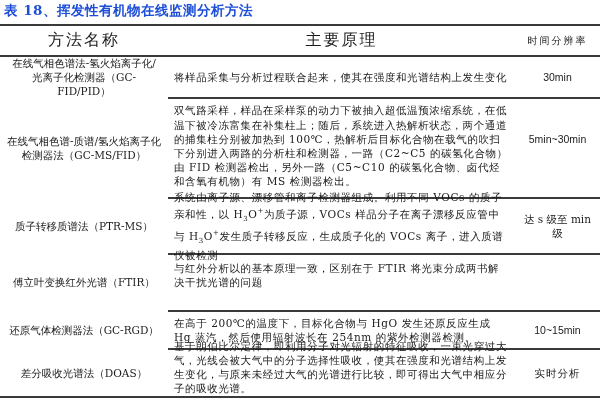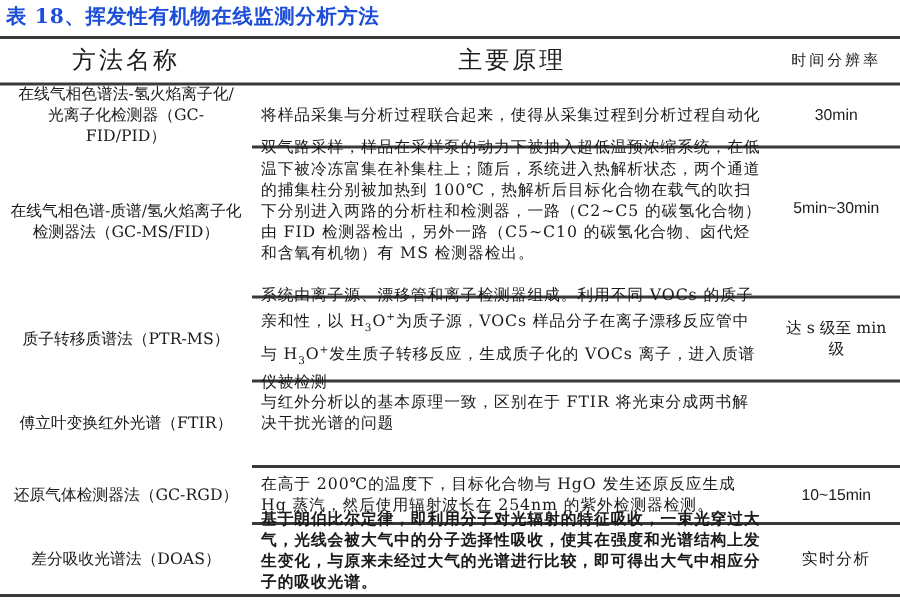--- a/index.html
+++ b/index.html
@@ -37,30 +37,30 @@
   <span>主要原理</span>
 </div>
 <div class="cell c3 hdr3" style="top:26px;height:29px;flex-direction:column;">
   <span>时间分辨率</span>
 </div>
 
 <div class="cell c1" style="top:57px;height:40px;padding:0 8px;box-sizing:border-box;">
   <span>在线气相色谱法-氢火焰离子化/光离子化检测器（GC-FID/PID）</span>
 </div>
 <div class="cell c2" style="top:57px;height:40px;">
-  <span>将样品采集与分析过程联合起来，使得从采集过程到分析过程自动化</span>
+  <span>将样品采集与分析过程联合起来，使其在强度和光谱结构上发生变化</span>
 </div>
 <div class="cell c3 sans" style="top:57px;height:40px;">
   <span>30min</span>
 </div>
 
 <div class="cell c1" style="top:99px;height:98px;padding:0 6px;box-sizing:border-box;">
   <span>在线气相色谱-质谱/氢火焰离子化检测器法（GC-MS/FID）</span>
 </div>
-<div class="cell c2" style="top:85px;height:98px;">
+<div class="cell c2" style="top:97px;height:98px;">
   <span>双气路采样，样品在采样泵的动力下被抽入超低温预浓缩系统，在低温下被冷冻富集在补集柱上；随后，系统进入热解析状态，两个通道的捕集柱分别被加热到 100℃，热解析后目标化合物在载气的吹扫下分别进入两路的分析柱和检测器，一路（C2~C5 的碳氢化合物）由 FID 检测器检出，另外一路（C5~C10 的碳氢化合物、卤代烃和含氧有机物）有 MS 检测器检出。</span>
 </div>
 <div class="cell c3 sans" style="top:99px;height:80px;">
   <span>5min~30min</span>
 </div>
 
 <div class="cell c1" style="top:199px;height:54px;">
   <span>质子转移质谱法（PTR-MS）</span>
 </div>
 <div class="cell c2" style="top:199px;height:54px;">
@@ -86,18 +86,18 @@
 <div class="cell c2" style="top:312px;height:36px;">
   <span>在高于 200℃的温度下，目标化合物与 HgO 发生还原反应生成 Hg 蒸汽，然后使用辐射波长在 254nm 的紫外检测器检测。</span>
 </div>
 <div class="cell c3 sans" style="top:312px;height:36px;align-items:center;">
   <span>10~15min</span>
 </div>
 
 <div class="cell c1" style="top:350px;height:46px;">
   <span>差分吸收光谱法（DOAS）</span>
 </div>
-<div class="cell c2" style="top:350px;height:34px;font-weight:bold;">
+<div class="cell c2" style="top:350px;height:34px;">
   <span>基于朗伯比尔定律，即利用分子对光辐射的特征吸收，一束光穿过大气，光线会被大气中的分子选择性吸收，使其在强度和光谱结构上发生变化，与原来未经过大气的光谱进行比较，即可得出大气中相应分子的吸收光谱。</span>
 </div>
 <div class="cell c3" style="top:350px;height:46px;letter-spacing:1px;">
   <span>实时分析</span>
 </div>
 
 </body></html>

